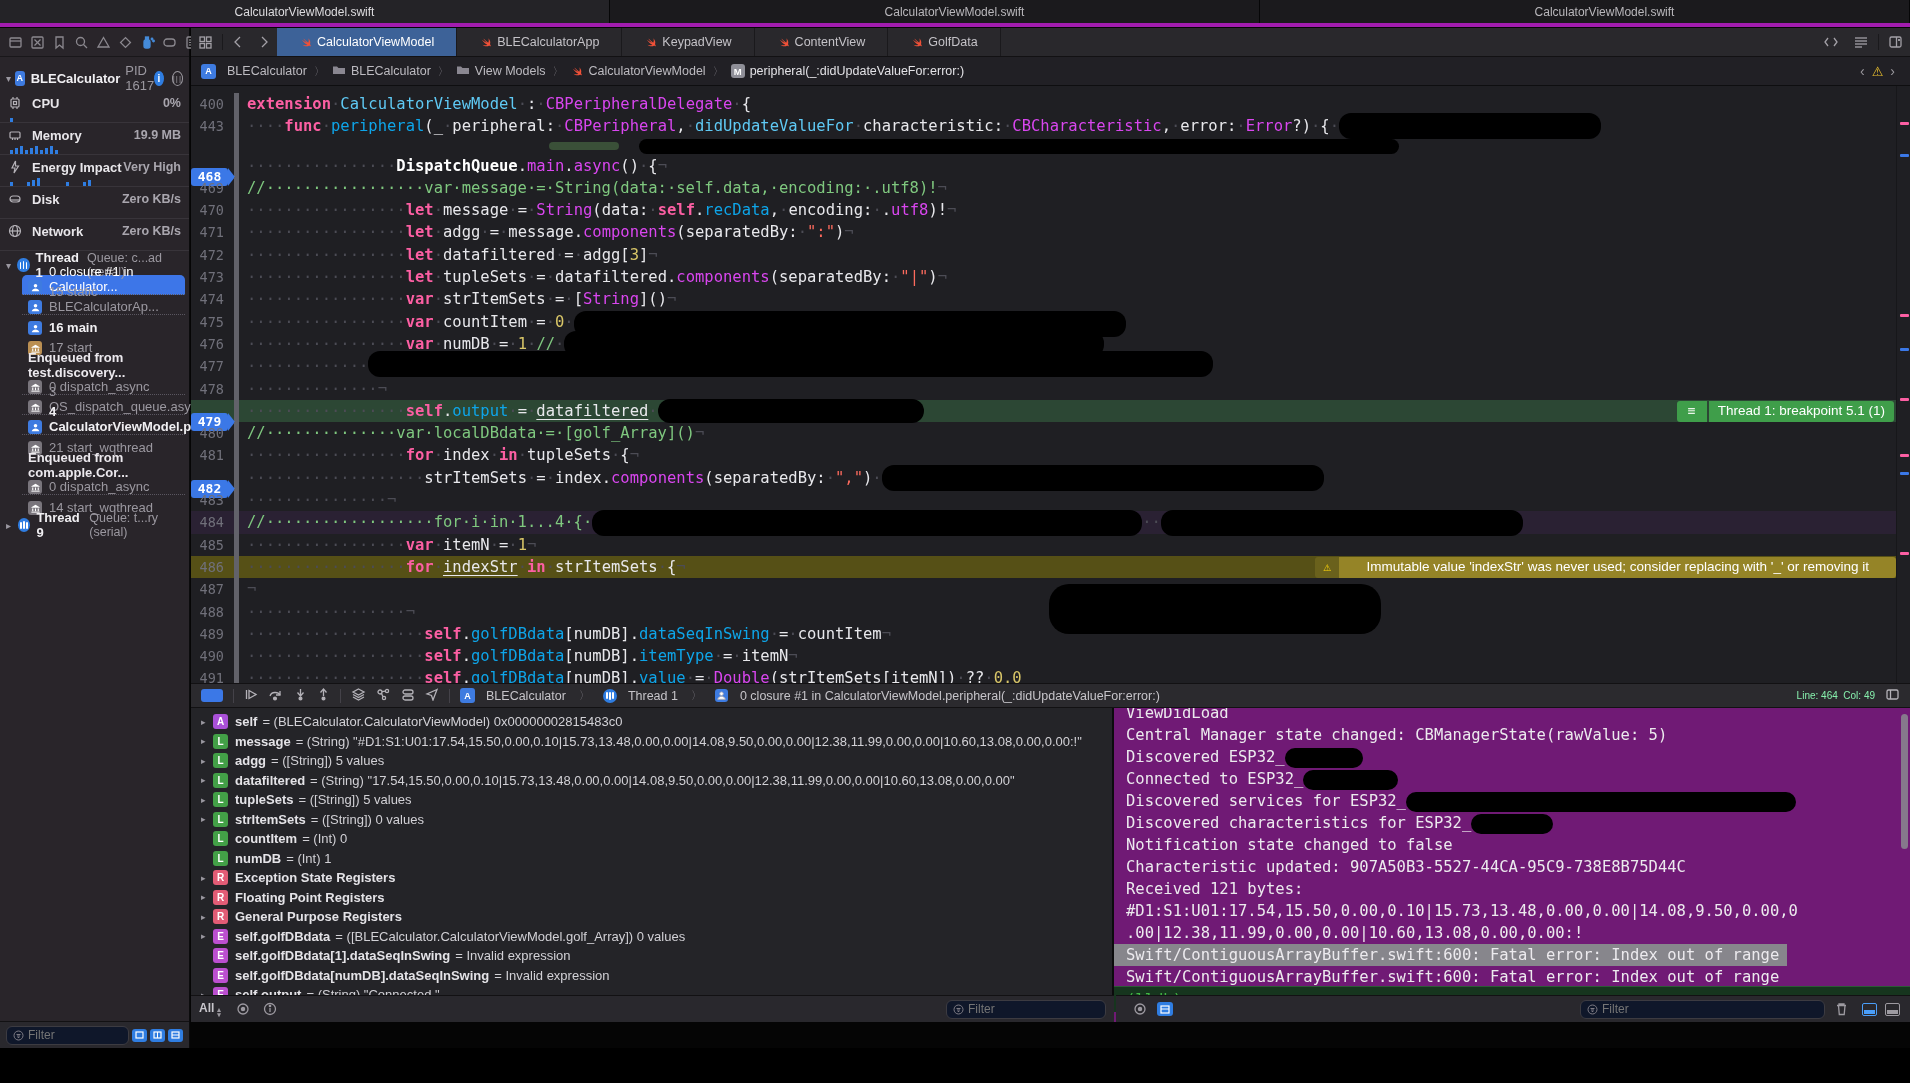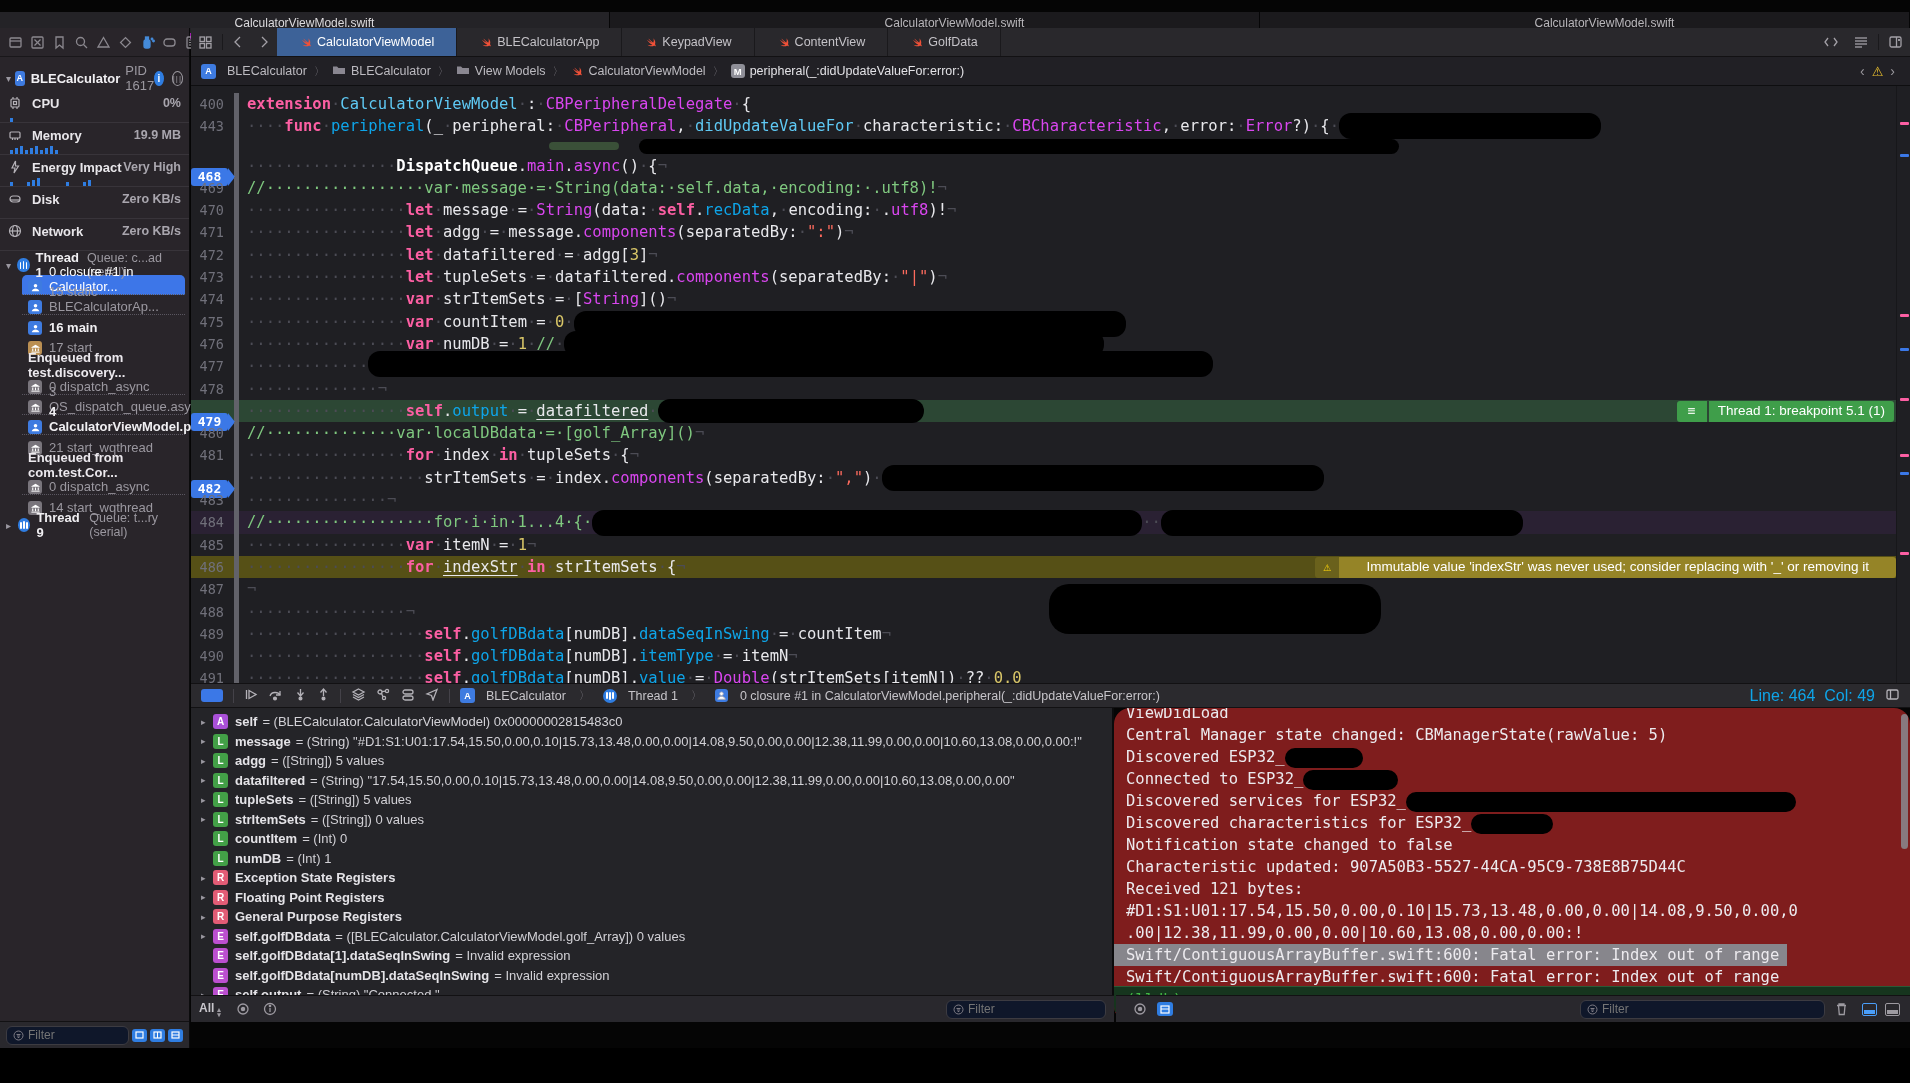--- a/index.html
+++ b/index.html
@@ -1,21 +1,21 @@
 <!DOCTYPE html>
 <html><head>
 <meta charset="utf-8">
 <style>
   * { margin:0; padding:0; box-sizing:border-box; }
   html,body { width:1910px; height:1083px; background:#050505; overflow:hidden;
               font-family:"Liberation Sans", sans-serif; -webkit-font-smoothing:antialiased; }
   .mono { font-family:"DejaVu Sans Mono", monospace; }
 
   
-  #wintabs { position:absolute; left:0; top:12px; width:1910px; height:27px; background:#1b1a1d; display:flex; border-bottom:6px solid #a21caf;gap:40px;}
+  #wintabs { position:absolute; left:0; top:0; width:1910px; height:27px; background:#1b1a1d; display:flex; border-bottom:4px solid #a21caf;gap:40px;}
   .wintab { flex:1; display:flex; align-items:center; justify-content:center; font-size:12px; color:#b9b7bb; border-right:1px solid #060607; }
   .wintab.active { background:#242327; color:#dddcdf; }
 
   
   #sidebar { position:absolute; left:0; top:28px; width:190px; height:1020px; background:#29252a; border-right:1px solid #0b0b0c; }
   #editorcol { position:absolute; left:191px; top:28px; width:1719px; height:1020px; }
 
   
   #navstrip { height:29px; display:flex; align-items:center; gap:7px; padding:0 8px; border-bottom:1px solid #19171a; }
   #navstrip .nico { width:17px; height:17px; display:flex; align-items:center; justify-content:center; opacity:.85; }
@@ -121,32 +121,32 @@
   .tick { position:absolute; left:3px; width:9px; height:3px; border-radius:1px;}
 
   
   #debugbar { height:25px; background:#2b2a2e; border-top:1px solid #121113; border-bottom:1px solid #121113; display:flex; align-items:center; padding:0 10px; gap:10px; font-size:12.5px; color:#c6c4c9;}
   .dbtoggle { width:22px; height:13px; border-radius:3px; background:#3b78e7; }
   #debugbar svg { stroke:#b4b2b8; fill:none; stroke-width:1.3; }
   .dbdiv { width:1px; height:14px; background:#444249; }
   .dbcrumb { display:flex; align-items:center; gap:6px; }
   .fico12 { width:13px; height:13px; border-radius:3px; display:flex; align-items:center; justify-content:center; }
   #debugbar .spacer { flex:1; }
-  .linecol { color:#0ea5e9; font-size:16px; white-space:pre;}
+  .linecol { color:#86efac; font-size:10px; white-space:pre;}
 
   
   #debugarea { position:relative; height:314px; display:flex; }
   #varspane { width:923px; background:#242428; border-right:2px solid #0b0b0c; padding-top:4px; overflow:hidden;}
   .varrow { display:flex; align-items:center; height:19.5px; padding-left:10px; font-size:13px; color:#e4e3e7; white-space:nowrap; overflow:hidden;}
   .vchev { width:12px; color:#9a98a0; font-size:9px; flex:none;}
   .vbadge { width:15px; height:15px; border-radius:3px; color:#fff; font-size:10px; font-weight:bold; display:flex; align-items:center; justify-content:center; margin-right:7px; flex:none;}
   .vb-A{background:#a950d8;} .vb-L{background:#43a047;} .vb-R{background:#e25c75;} .vb-E{background:#bb4fd0;}
   .vname { font-weight:bold; margin-right:5px;}
   .vrest { color:#d2d1d6; }
-  #consolepane { flex:1; background:#7f1d1d; position:relative; overflow:hidden;border-radius:16px; }
+  #consolepane { flex:1; background:#701a75; position:relative; overflow:hidden; }
   .conline { font-size:15.5px; line-height:22px; color:#eceaee; white-space:pre; padding-left:12px;}
   .conline.hl { background:#87868c; width:fit-content; padding-right:8px;}
   .con-redact { display:inline-block; background:#000; border-radius:10px; height:20px; vertical-align:middle;}
   .lldbrow { position:absolute; left:0; bottom:10px; width:100%; height:26px; background:#16351e; border-top:1px solid #2c5a36; color:#41b645; font-size:15.5px; display:flex; align-items:center; padding-left:12px;}
   #conscroll { position:absolute; right:2px; top:6px; width:7px; height:135px; border-radius:4px; background:#8a8a90; opacity:.85;}
 
   
   #varsbar { position:absolute; left:0; bottom:0; width:923px; height:27px; background:#29282d; border-top:1px solid #121113; display:flex; align-items:center; padding:0 8px; color:#c8c6cc; font-size:12px;}
   #consbar { position:absolute; left:925px; bottom:0; right:0; height:27px; background:#29282d; border-top:1px solid #121113; display:flex; align-items:center; padding:0 10px;}
   .baricon { margin:0 6px; display:flex; align-items:center;}
@@ -422,21 +422,21 @@
             <svg width="11" height="11" viewBox="0 0 16 16" fill="#fff">
               <path d="M2 6l6-3.5L14 6v1H2z"></path>
               <rect x="3.2" y="8" width="1.6" height="4"></rect>
               <rect x="7.2" y="8" width="1.6" height="4"></rect>
               <rect x="11.2" y="8" width="1.6" height="4"></rect>
               <rect x="2" y="12.6" width="12" height="1.4"></rect>
             </svg>
           </span>
           <span>21 start_wqthread</span>
         </div>
-        <div class="hdrrow">Enqueued from com.test.Cor...</div>
+        <div class="hdrrow">Enqueued from com.apple.Cor...</div>
         <div class="framerow dim dotline">
           <span class="fico bank">
             <svg width="11" height="11" viewBox="0 0 16 16" fill="#fff">
               <path d="M2 6l6-3.5L14 6v1H2z"></path>
               <rect x="3.2" y="8" width="1.6" height="4"></rect>
               <rect x="7.2" y="8" width="1.6" height="4"></rect>
               <rect x="11.2" y="8" width="1.6" height="4"></rect>
               <rect x="2" y="12.6" width="12" height="1.4"></rect>
             </svg>
           </span>

